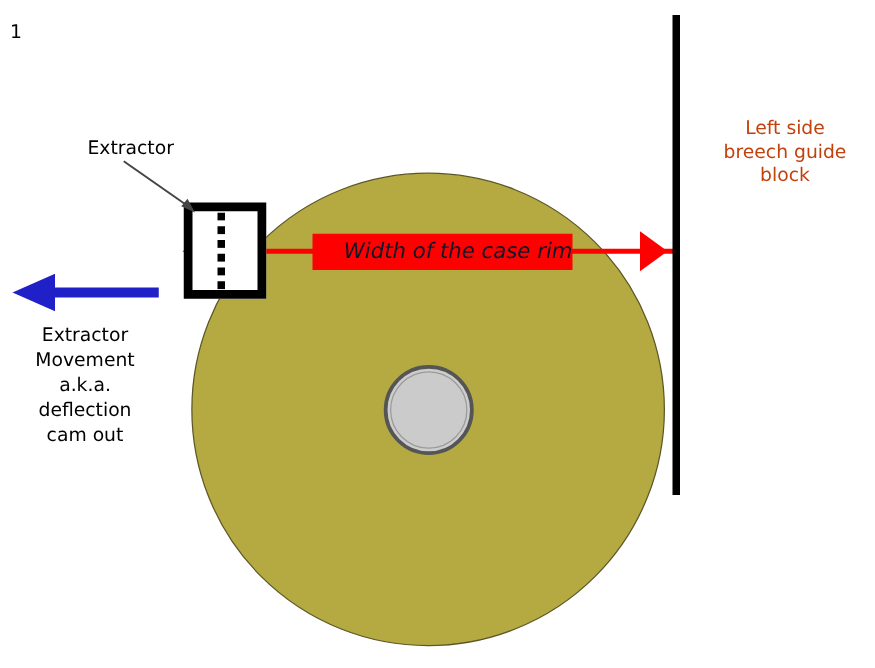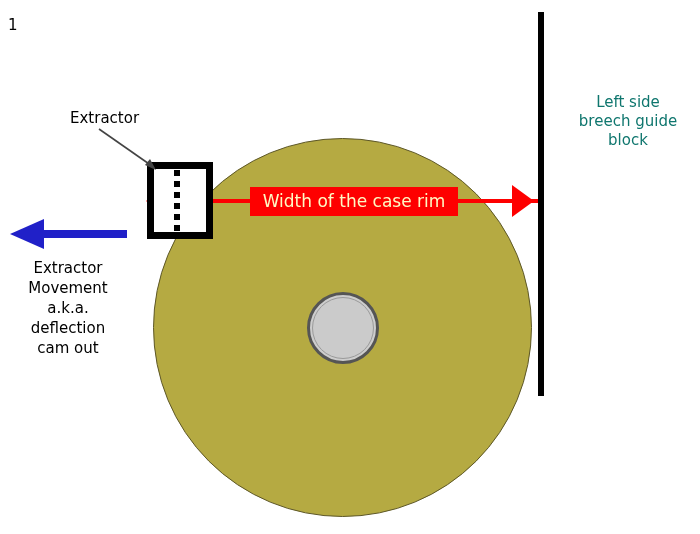--- a/index.html
+++ b/index.html
@@ -74,21 +74,21 @@
   }
 
   
   #breech-label {
     position: absolute;
     left: 560px;
     top: 93px;
     width: 136px;
     text-align: center;
     font-size: 15px;
-    color: #0f766e;
+    color: #c2410c;
     line-height: 19px;
     white-space: pre-line;
   }
 
   
   #extractor-box {
     position: absolute;
     left: 147px;
     top: 162px;
     width: 66px;
@@ -159,26 +159,27 @@
     border-bottom: 16px solid transparent;
     border-left: 22px solid #fe0000;
   }
   #dim-label {
     position: absolute;
     left: 250px;
     top: 187px;
     width: 208px;
     height: 29px;
     background: #fe0000;
-    color: #fef9c3;
+    color: #0f172a;
     font-size: 17px;
     line-height: 29px;
-    text-align: center;
+    text-align: right;
     white-space: nowrap;
     overflow: hidden;
+    font-style: italic;
   }
 
   
   #move-line {
     position: absolute;
     left: 42px;
     top: 230px;
     width: 85px;
     height: 8px;
     background: #2020c8;

